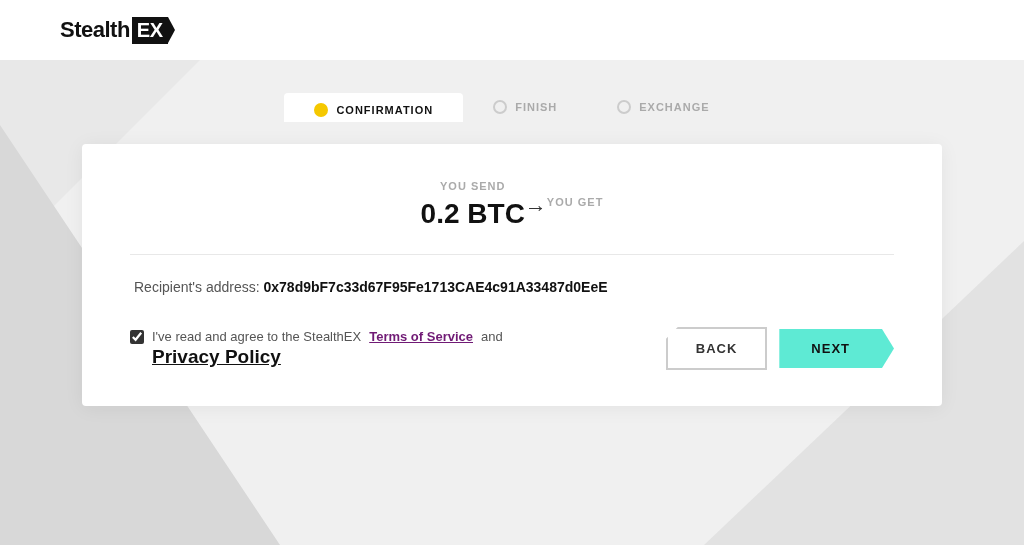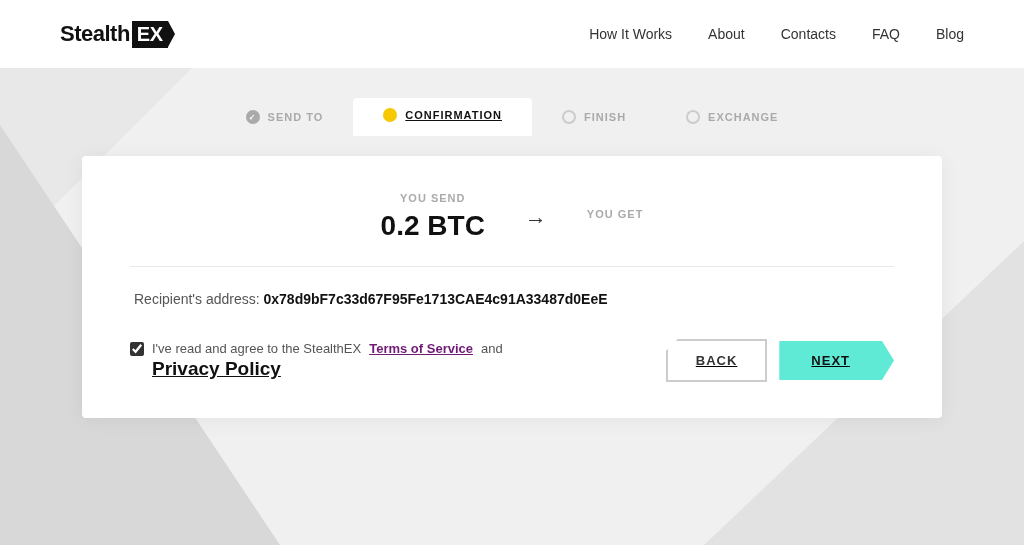--- a/index.html
+++ b/index.html
@@ -45,21 +45,21 @@
     }
 
     
     header {
       position: relative;
       z-index: 10;
       display: flex;
       align-items: center;
       justify-content: space-between;
       padding: 0 60px;
-      height: 68px;
+      height: 60px;
       background: #fff;
     }
 
     .logo {
       display: flex;
       align-items: center;
       font-size: 22px;
       font-weight: 700;
       letter-spacing: -0.5px;
       color: #111;
@@ -147,39 +147,37 @@
     }
     .step-dot.active {
       background: #f5c800;
       border-color: #f5c800;
     }
 
     .step.active {
       color: #111;
       background: #fff;
       border-radius: 4px 4px 0 0;
-      padding-bottom: 14px;
-      text-decoration: underline;
+      padding-bottom: 5px;
     }
 
     
     .card {
       background: #fff;
       border-radius: 4px;
       padding: 36px 48px;
       box-shadow: 0 2px 20px rgba(0,0,0,0.06);
       max-width: 860px;
       margin: 0 auto;
     }
 
     .exchange-row {
       display: flex;
       align-items: center;
       justify-content: center;
-      gap: 40px;
       padding-bottom: 24px;
       border-bottom: 1px solid #e8e8e8;
       margin-bottom: 24px;
     }
 
     .exchange-side {
       text-align: center;
     }
     .exchange-label {
       font-size: 11px;
@@ -247,21 +245,20 @@
       color: #111;
       font-weight: 600;
       text-decoration: underline;
       cursor: pointer;
     }
 
     .buttons {
       display: flex;
       align-items: center;
       gap: 12px;
-      text-decoration: underline;
     }
 
     .btn-back {
       padding: 12px 28px;
       border: 2px solid #ccc;
       background: #fff;
       color: #333;
       font-size: 13px;
       font-weight: 700;
       letter-spacing: 1px;
@@ -288,36 +285,25 @@
 
 <div class="bg-shape-top-left"></div>
 <div class="bg-shape-left"></div>
 <div class="bg-shape-right"></div>
 
 <header>
   <div class="logo">
     <span>Stealth</span>
       <span class="logo-highlight">EX</span>
   </div>
-  <nav>
-    <a href="#">How It Works</a>
-    <a href="#">About</a>
-    <a href="#">Contacts</a>
-    <a href="#">FAQ</a>
-    <a href="#">Blog</a>
-  </nav>
 </header>
 
 <div class="main">
 
   <div class="steps">
-    <div class="step">
-      <div class="step-dot done"></div>
-      <span>SEND TO</span>
-    </div>
     <div class="step active">
       <div class="step-dot active"></div>
       <span>CONFIRMATION</span>
     </div>
     <div class="step">
       <div class="step-dot"></div>
       <span>FINISH</span>
     </div>
     <div class="step">
       <div class="step-dot"></div>

